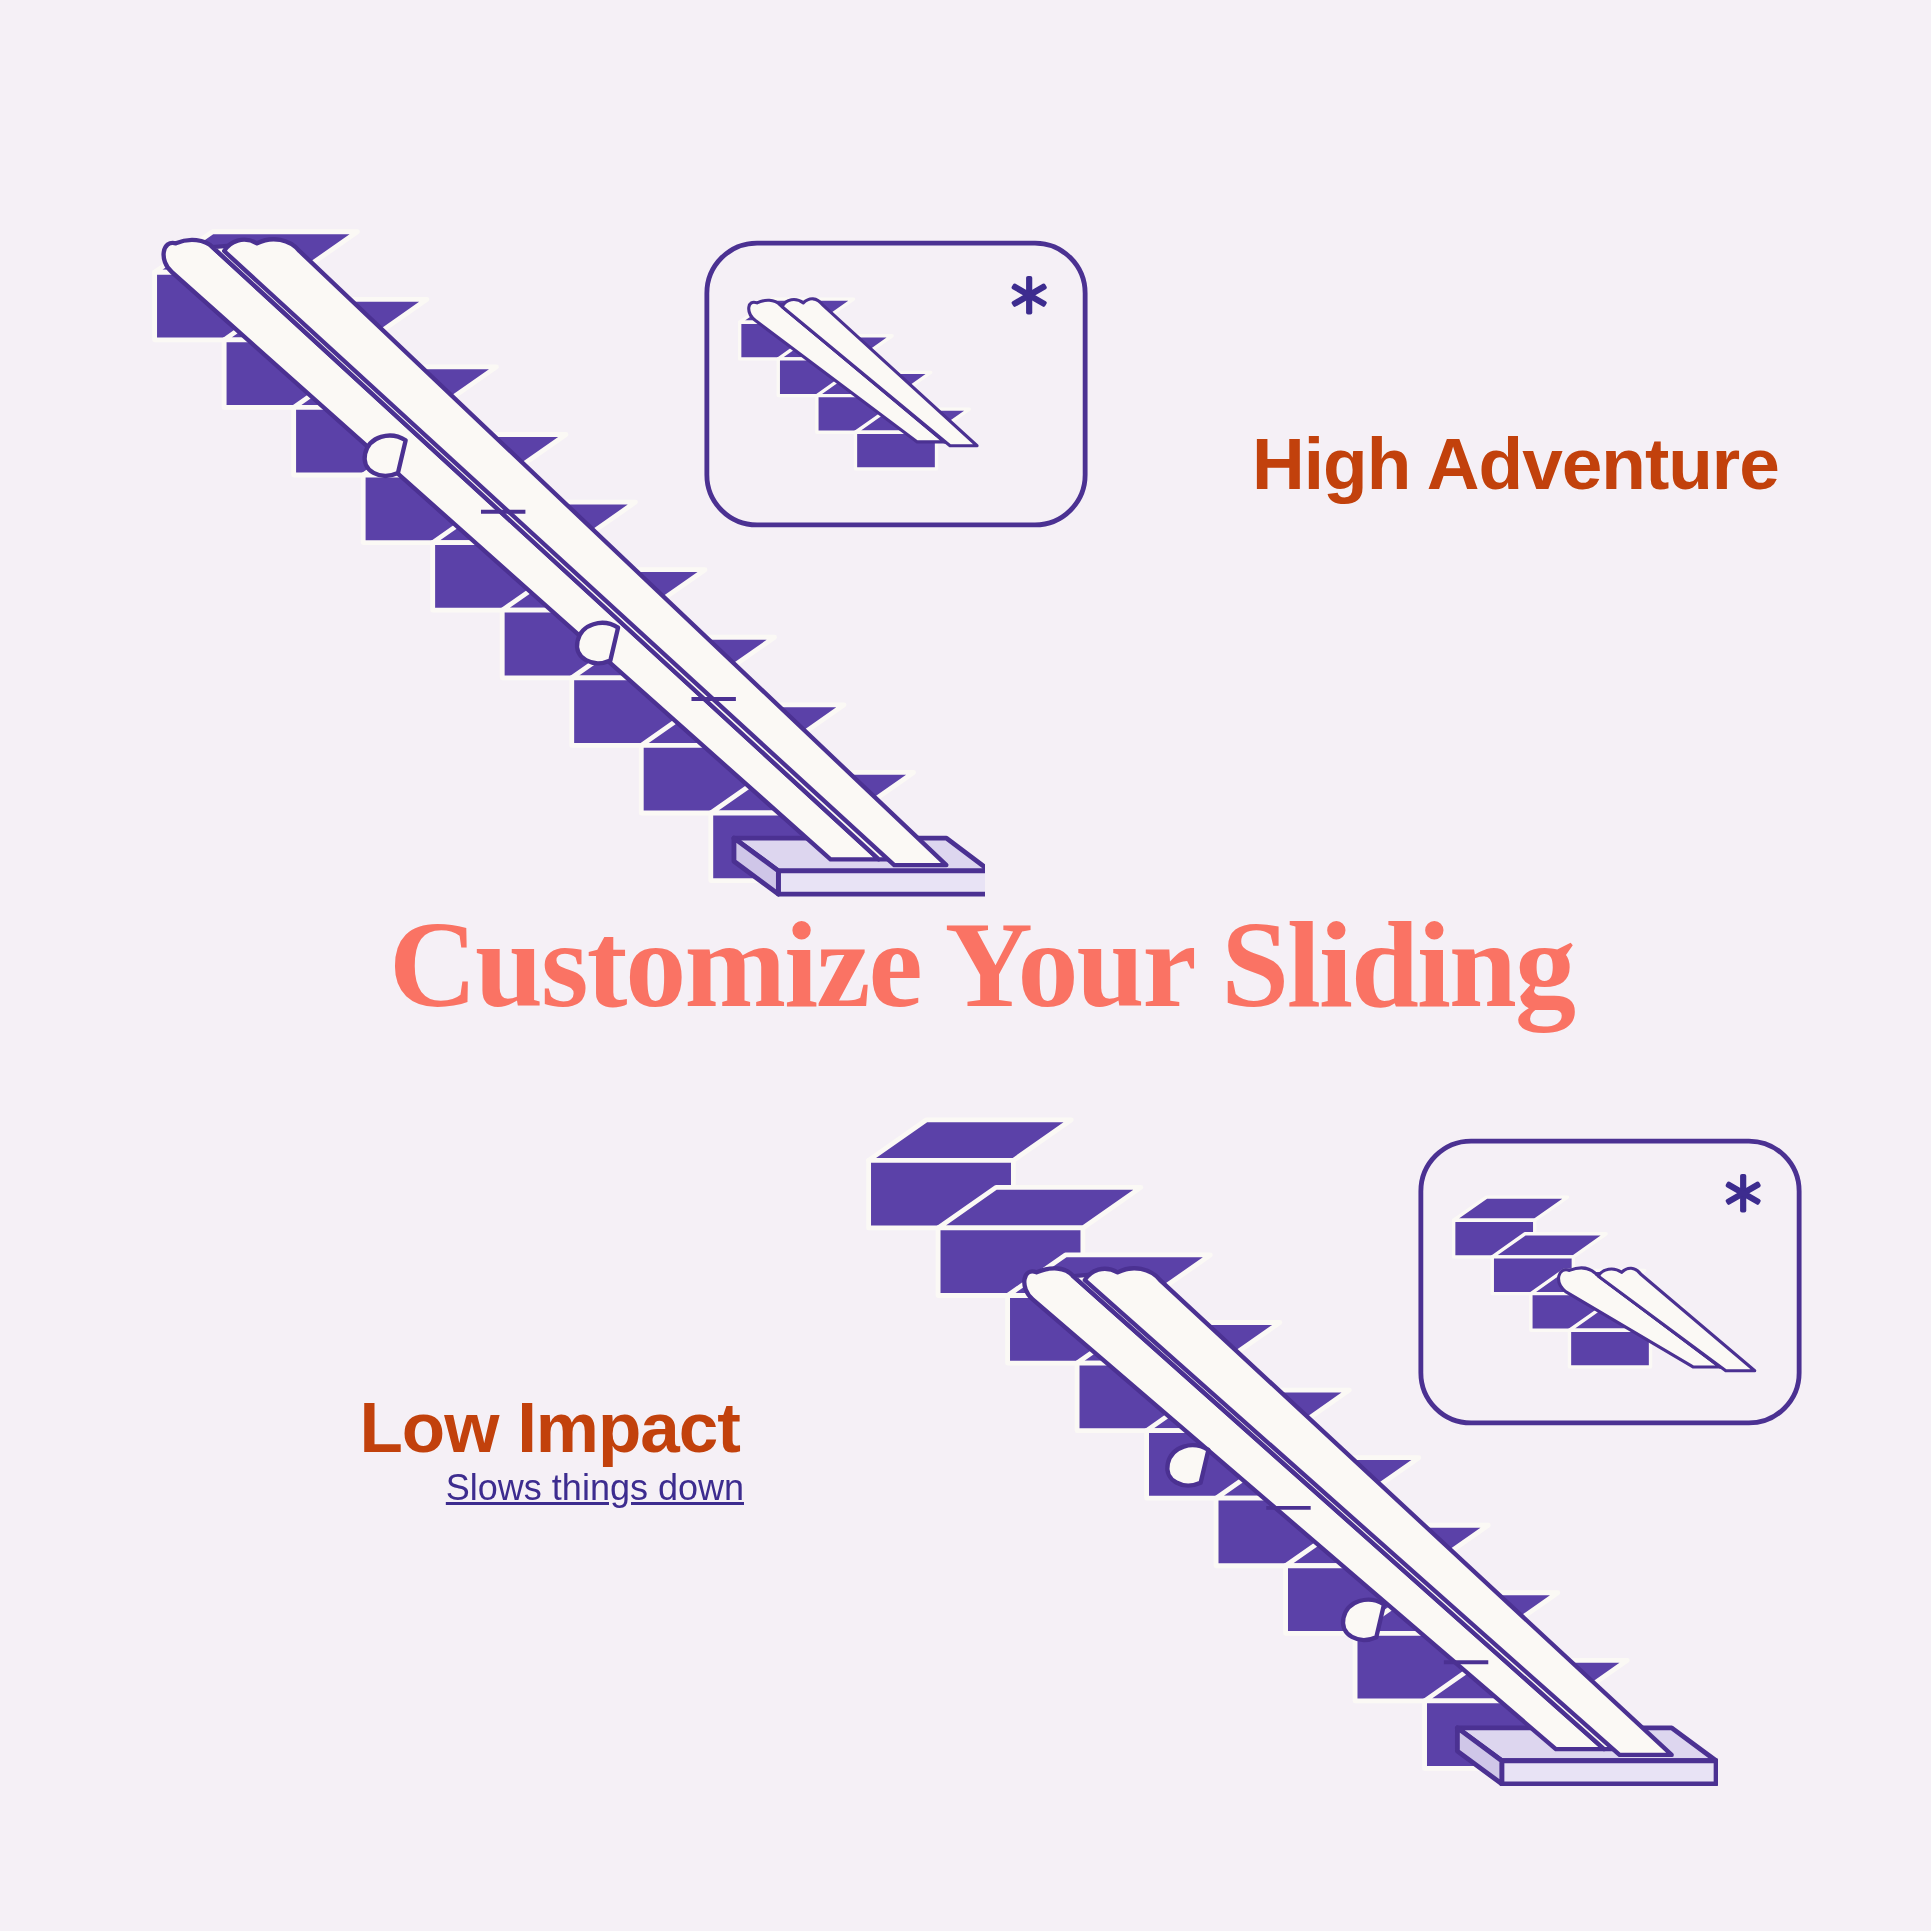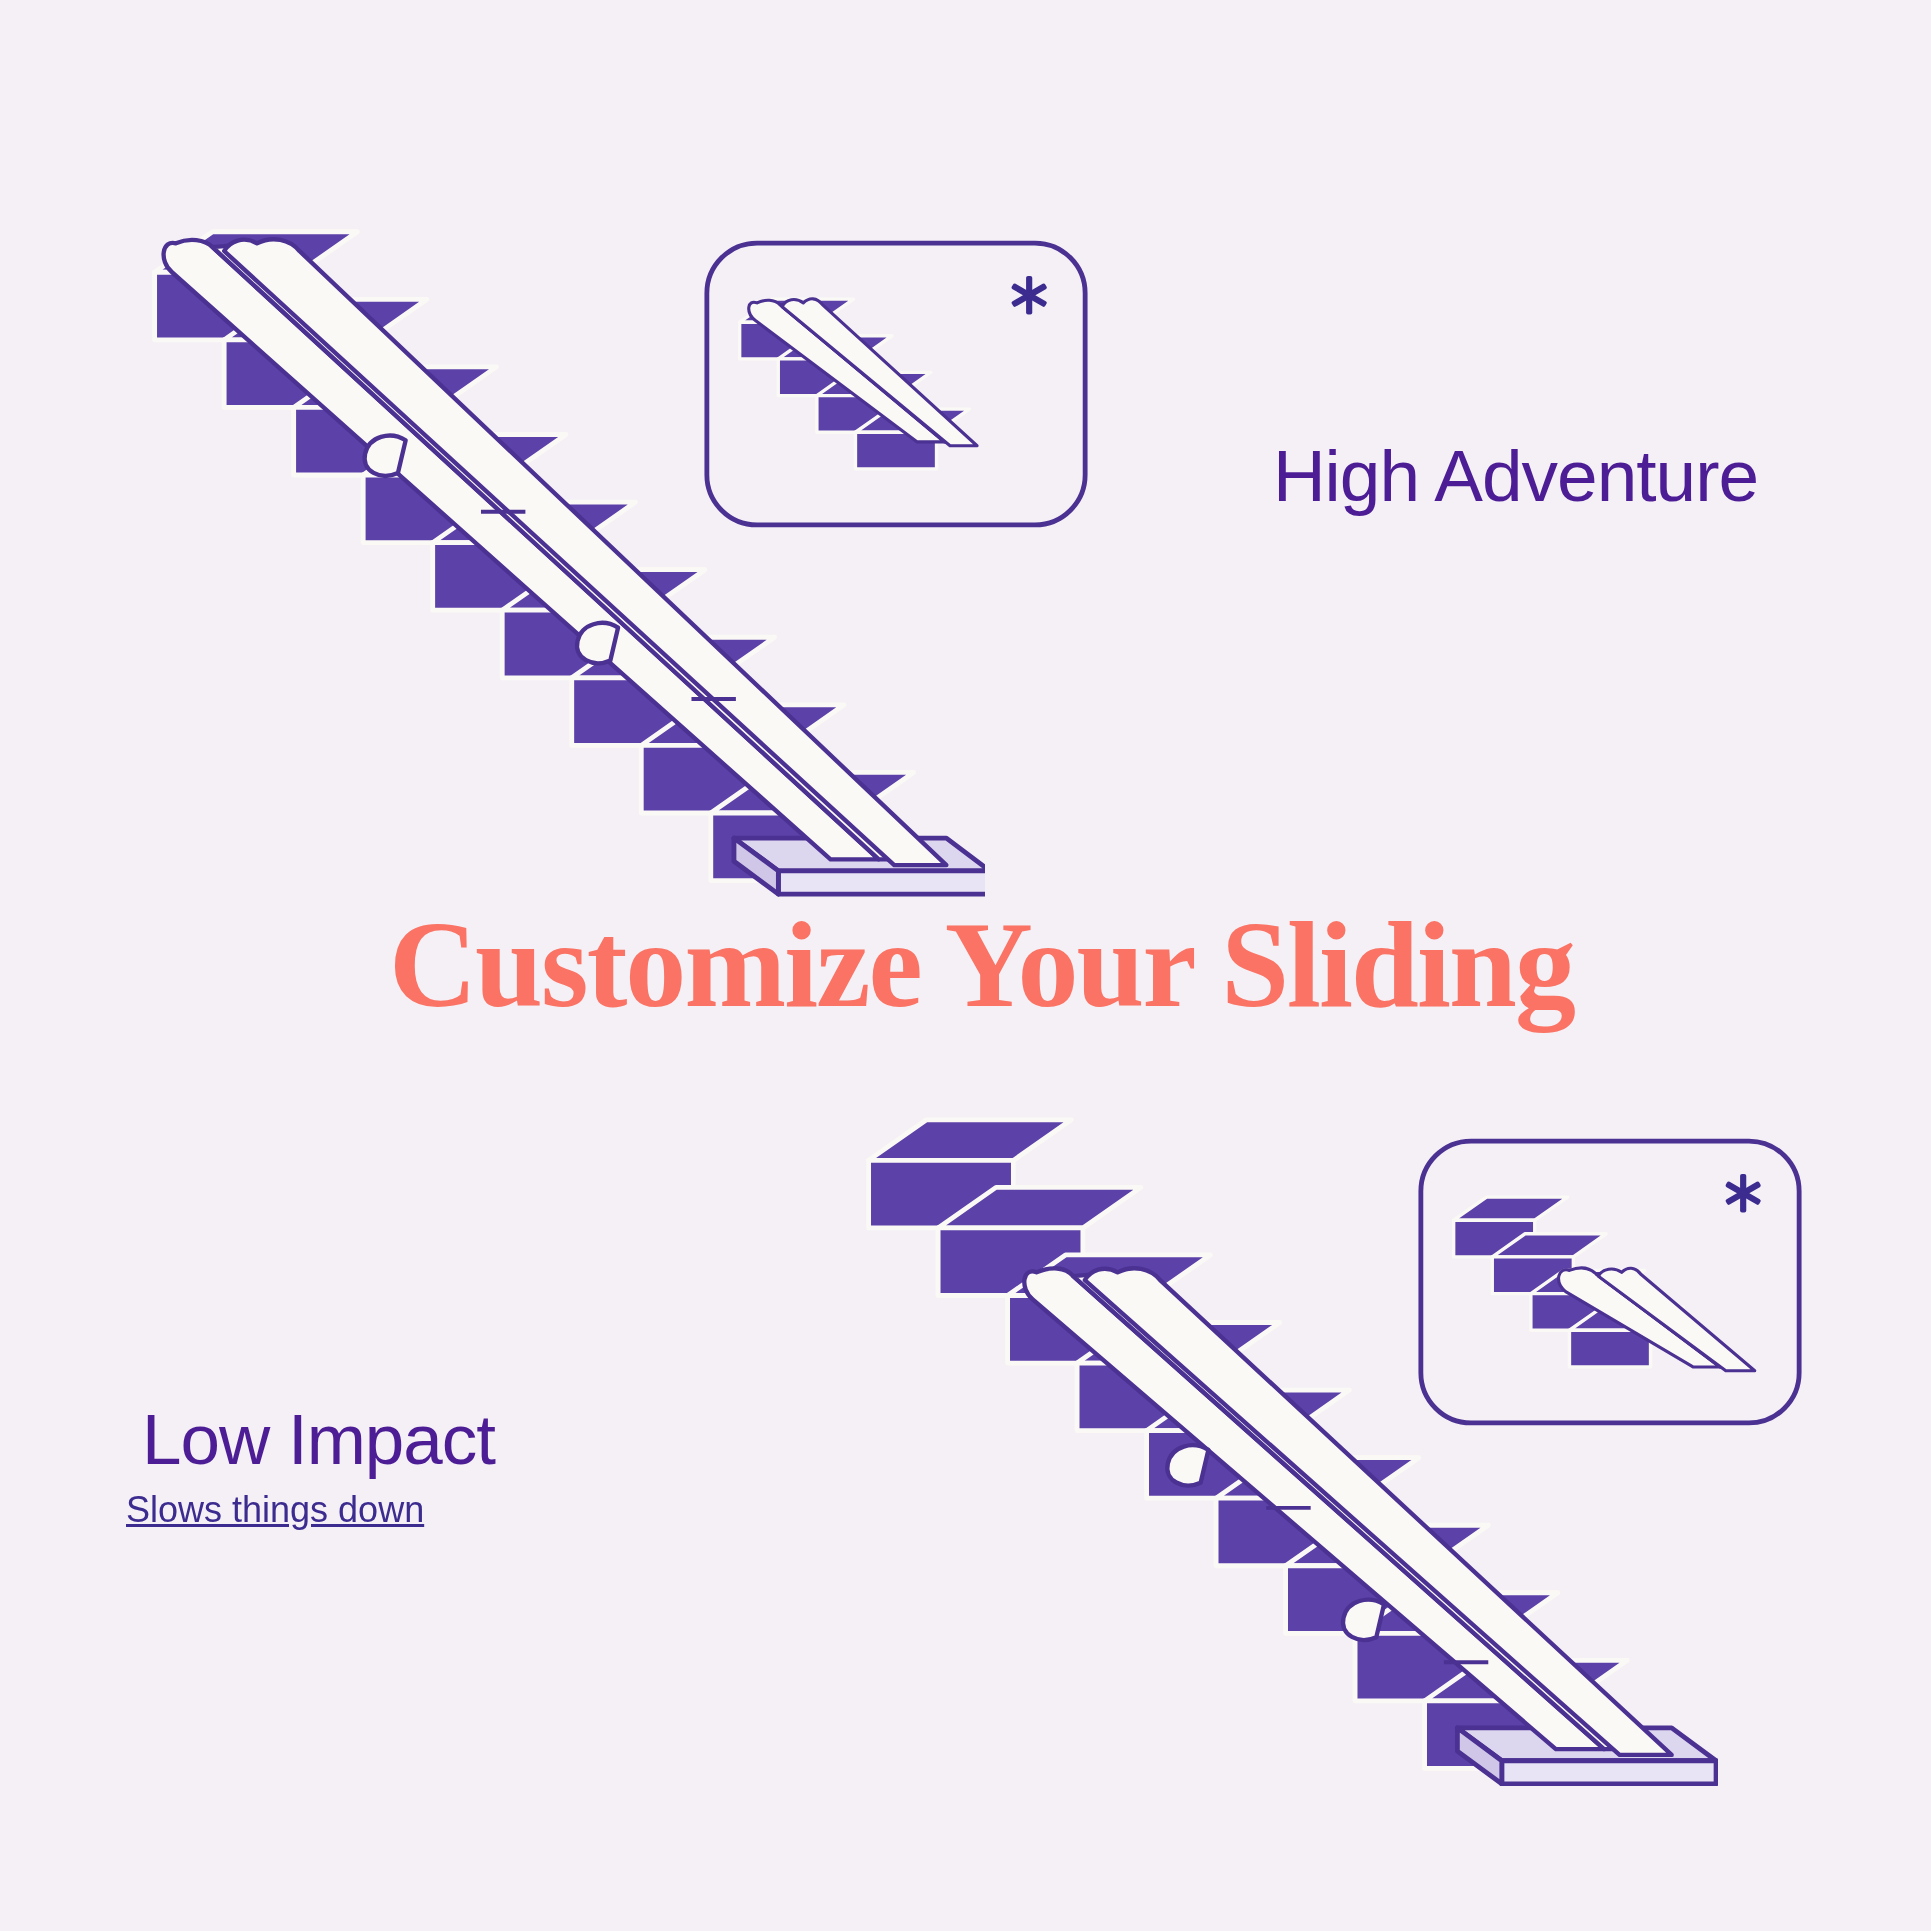--- a/index.html
+++ b/index.html
@@ -34,30 +34,30 @@
   #feature-high-adventure {
     left: 1139px;
     top: 425px;
     width: 753px;
     text-align: center;
   }
   #feature-low-impact {
     left: 126px;
     top: 1390px;
     width: 618px;
-    text-align: left;
+    text-align: right;
   }
 
   .feature-title {
-    color: #4c1d95;
+    color: #c2410c;
     font-size: 73px;
-    font-weight: normal;
+    font-weight: bold;
     line-height: 0.95;
     letter-spacing: -1px;
-    margin: 16px;
+    margin: 4px;
     white-space: nowrap;
   }
   #feature-low-impact .feature-title {
     font-size: 71px;
   }
   .feature-sub {
     color: #3d2c8f;
     font-size: 54px;
     font-weight: normal;
     line-height: 1.15;

